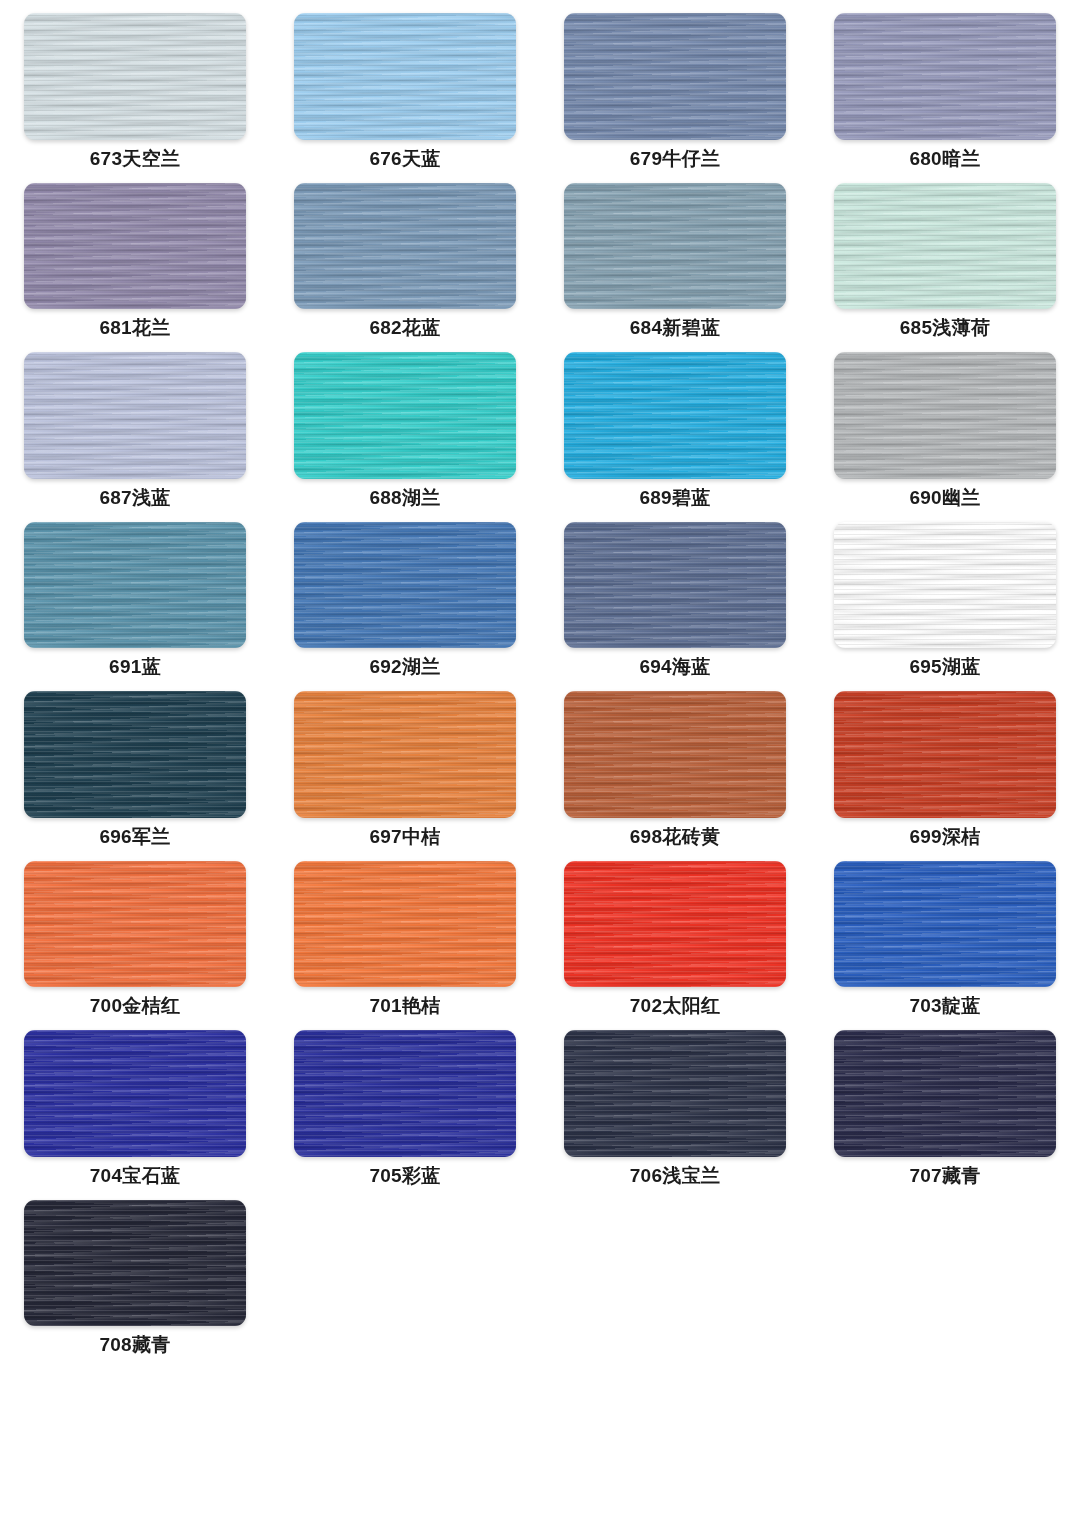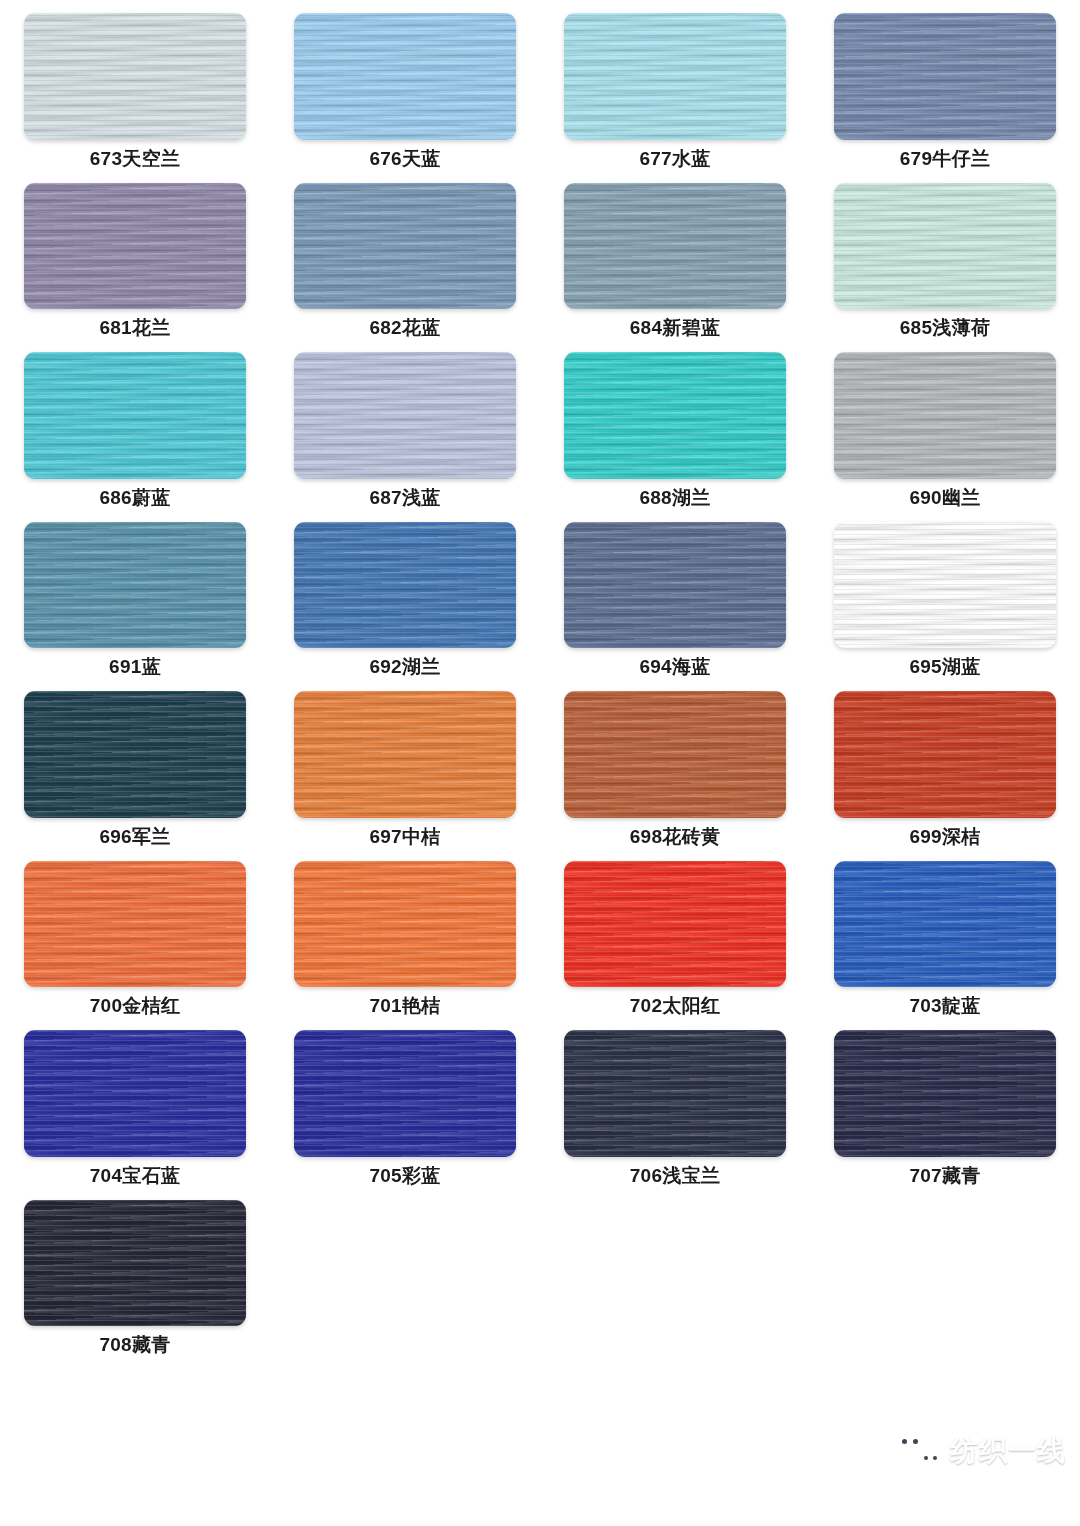--- a/index.html
+++ b/index.html
@@ -177,56 +177,56 @@
   <div class="swatch-grid">
       <div class="swatch-cell">
         <div class="swatch-chip" style="background-color: rgb(213, 224, 228);"></div>
         <div class="swatch-label">673天空兰</div>
       </div>
       <div class="swatch-cell">
         <div class="swatch-chip" style="background-color: rgb(156, 205, 239);"></div>
         <div class="swatch-label">676天蓝</div>
       </div>
       <div class="swatch-cell">
-        <div class="swatch-chip" style="background-color: rgb(167, 224, 236);"></div>
-        <div class="swatch-label">677水蓝</div>
-      </div>
-      <div class="swatch-cell">
         <div class="swatch-chip" style="background-color: rgb(117, 137, 173);"></div>
         <div class="swatch-label">679牛仔兰</div>
       </div>
       <div class="swatch-cell">
+        <div class="swatch-chip" style="background-color: rgb(150, 153, 187);"></div>
+        <div class="swatch-label">680暗兰</div>
+      </div>
+      <div class="swatch-cell">
         <div class="swatch-chip" style="background-color: rgb(146, 137, 171);"></div>
         <div class="swatch-label">681花兰</div>
       </div>
       <div class="swatch-cell">
         <div class="swatch-chip" style="background-color: rgb(123, 154, 184);"></div>
         <div class="swatch-label">682花蓝</div>
       </div>
       <div class="swatch-cell">
         <div class="swatch-chip" style="background-color: rgb(134, 162, 178);"></div>
         <div class="swatch-label">684新碧蓝</div>
       </div>
       <div class="swatch-cell">
         <div class="swatch-chip" style="background-color: rgb(203, 233, 223);"></div>
         <div class="swatch-label">685浅薄荷</div>
       </div>
       <div class="swatch-cell">
-        <div class="swatch-chip" style="background-color: rgb(79, 201, 214);"></div>
-        <div class="swatch-label">686蔚蓝</div>
-      </div>
-      <div class="swatch-cell">
         <div class="swatch-chip" style="background-color: rgb(188, 195, 221);"></div>
         <div class="swatch-label">687浅蓝</div>
       </div>
       <div class="swatch-cell">
         <div class="swatch-chip" style="background-color: rgb(54, 206, 202);"></div>
         <div class="swatch-label">688湖兰</div>
       </div>
       <div class="swatch-cell">
+        <div class="swatch-chip" style="background-color: rgb(37, 174, 224);"></div>
+        <div class="swatch-label">689碧蓝</div>
+      </div>
+      <div class="swatch-cell">
         <div class="swatch-chip" style="background-color: rgb(181, 184, 186);"></div>
         <div class="swatch-label">690幽兰</div>
       </div>
       <div class="swatch-cell">
         <div class="swatch-chip" style="background-color: rgb(90, 147, 171);"></div>
         <div class="swatch-label">691蓝</div>
       </div>
       <div class="swatch-cell">
         <div class="swatch-chip" style="background-color: rgb(68, 119, 181);"></div>
         <div class="swatch-label">692湖兰</div>
@@ -286,27 +286,14 @@
       <div class="swatch-cell">
         <div class="swatch-chip" style="background-color: rgb(43, 44, 75);"></div>
         <div class="swatch-label">707藏青</div>
       </div>
       <div class="swatch-cell">
         <div class="swatch-chip" style="background-color: rgb(38, 40, 56);"></div>
         <div class="swatch-label">708藏青</div>
       </div>
     </div>
 
-  <div class="watermark">
-    <span class="wechat-icon">
-      <span class="bubble-big"></span>
-      <span class="bubble-big-tail"></span>
-      <span class="eye b1"></span>
-      <span class="eye b2"></span>
-      <span class="bubble-small"></span>
-      <span class="bubble-small-tail"></span>
-      <span class="eye s1"></span>
-      <span class="eye s2"></span>
-    </span>
-    <span class="watermark-text">纺织一线</span>
-  </div>
 
 </div>
 
 </body></html>

